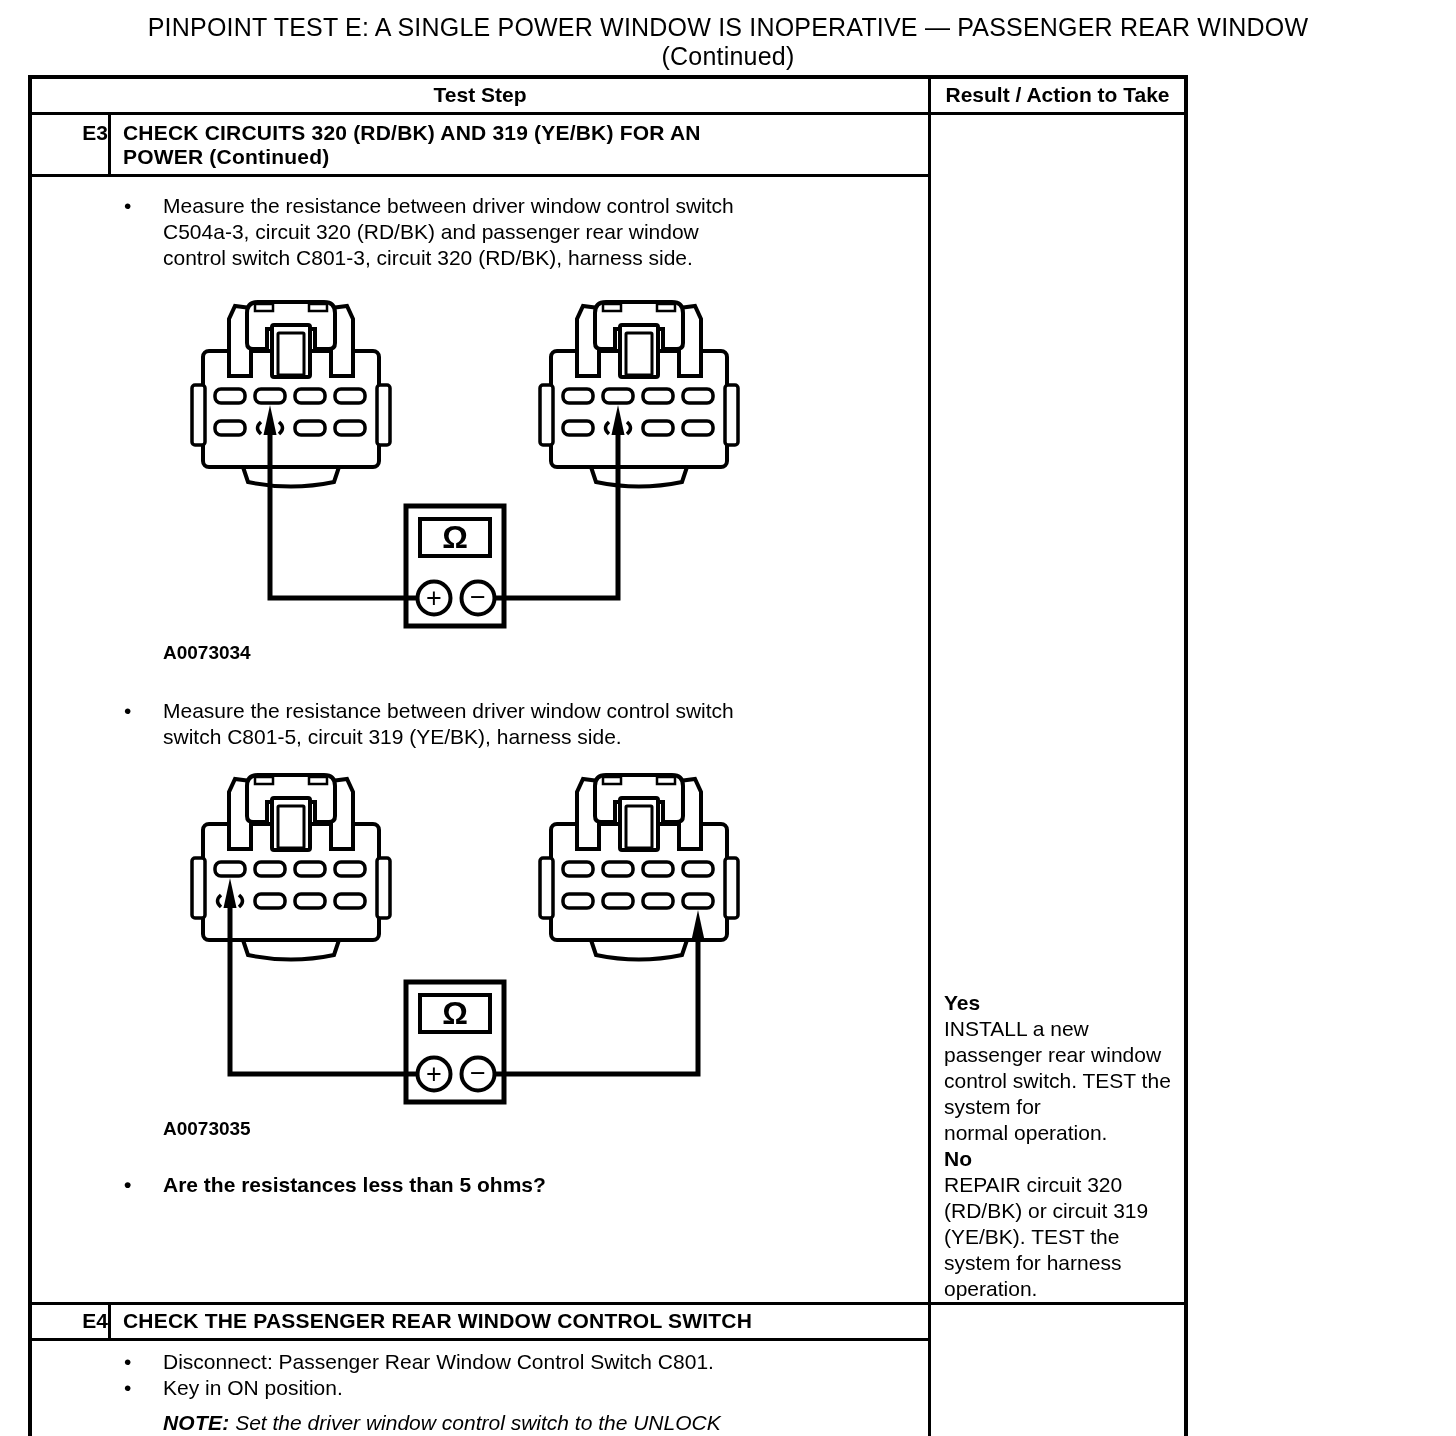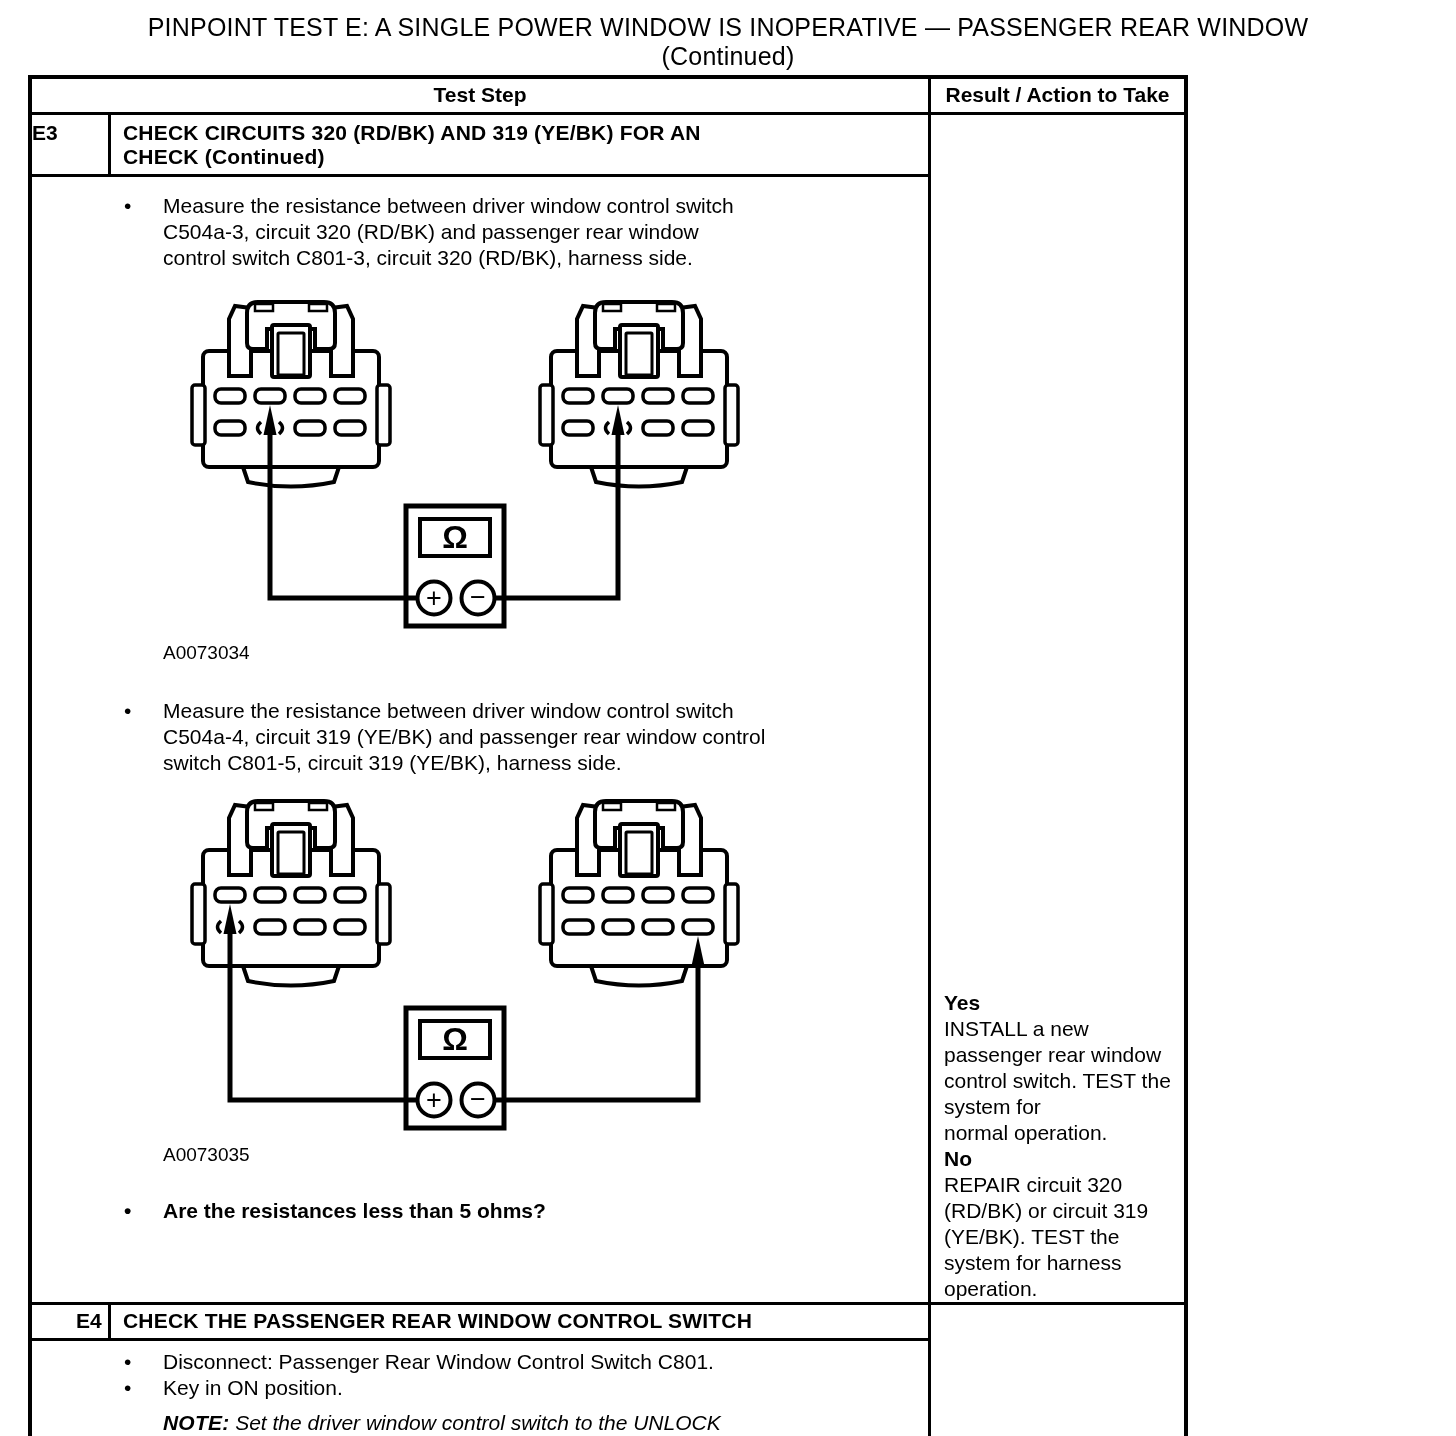--- a/index.html
+++ b/index.html
@@ -19,36 +19,36 @@
   }
   .hdr-row{display:grid;grid-template-columns:896px 1fr;border-bottom:3px solid #000;}
   .hdr-cell{font-weight:700;font-size:21px;text-align:center;padding:4px 0 5px;line-height:24px;}
   .r-border{border-left:3px solid #000;}
   .body-row{display:grid;grid-template-columns:896px 1fr;}
   .row-e3{border-bottom:3px solid #000;}
   .strip{display:flex;box-sizing:border-box;border-bottom:3px solid #000;}
   .strip-e3{height:62px;}
   .strip-e4{height:36px;}
   .step-num{
-    width:79px;flex:0 0 79px;border-right:3px solid #000;text-align:left;
+    width:79px;flex:0 0 79px;border-right:3px solid #000;text-align:right;
     font-weight:700;font-size:21px;padding-top:6px;box-sizing:border-box;
   }
   .strip-e4 .step-num{padding-top:4px;padding-left:44px;}
   .step-title{
     font-weight:700;font-size:21px;line-height:24px;letter-spacing:.2px;
     padding:6px 10px 0 12px;
   }
   .strip-e4 .step-title{padding-top:4px;}
   .bullet{display:flex;font-size:21px;line-height:26px;margin-left:92px;}
   .dot{width:39px;flex:0 0 39px;}
   .b-lines span{display:block;}
   .b-text{max-width:745px;}
   .q-bullet{font-weight:700;}
   .fig-svg{display:block;margin-left:119px;}
-  .fig-label{font-size:19px;line-height:24px;margin-left:131px;}
+  .fig-label{font-size:19px;line-height:24px;margin-left:131px;font-weight:bold;}
   .res-cell{padding:0 8px 0 13px;font-size:21px;line-height:26px;}
   .res-head{font-weight:700;font-size:21px;line-height:26px;}
   .yes-block{margin-top:875px;}
   .no-block{}
   .e4-content{padding-bottom:2px;}
   .note{font-size:21px;line-height:26px;margin:9px 0 0 131px;max-width:745px;font-style:italic;}
   .note b{letter-spacing:.2px;}
   .footer-continued{text-align:right;padding:8px 38px 0 0;font-size:21px;}
   .omega-text{font-family:"Liberation Sans", sans-serif;font-size:32px;font-weight:700;}
   .term-text{font-family:"Liberation Sans", sans-serif;font-size:27px;}
@@ -67,21 +67,21 @@
     <div class="hdr-cell">Test Step</div>
     <div class="hdr-cell r-border">Result / Action to Take</div>
   </div>
 
   <div class="body-row row-e3">
     <div class="step-cell">
       <div class="strip strip-e3">
         <div class="step-num">E3</div>
         <div class="step-title b-lines">
           <span>CHECK CIRCUITS 320 (RD/BK) AND 319 (YE/BK) FOR AN</span>
-          <span>CHECK (Continued)</span>
+          <span>POWER (Continued)</span>
         </div>
       </div>
 
       <div class="bullet" style="margin-top:16px">
         <span class="dot">•</span>
         <span class="b-text b-lines">
           <span>Measure the resistance between driver window control switch</span>
           <span>C504a-3, circuit 320 (RD/BK) and passenger rear window</span>
           <span>control switch C801-3, circuit 320 (RD/BK), harness side.</span>
         </span>
@@ -149,21 +149,20 @@
           <text x="433" y="606" text-anchor="middle" class="term-text">+</text>
           <text x="477" y="605" text-anchor="middle" class="term-text">−</text>
         </g>
       </svg>
       <div class="fig-label">A0073034</div>
 
       <div class="bullet" style="margin-top:33px">
         <span class="dot">•</span>
         <span class="b-text b-lines">
           <span>Measure the resistance between driver window control switch</span>
-          <span>C504a-4, circuit 319 (YE/BK) and passenger rear window control</span>
           <span>switch C801-5, circuit 319 (YE/BK), harness side.</span>
         </span>
       </div>
 
       <svg class="fig-svg" style="margin-top:12px" width="640" height="355" viewBox="150 790 640 355">
         <g id="fig2-art">
             <g>
               <rect x="202" y="852" width="176" height="116" rx="6" fill="#fff" stroke="#000" stroke-width="4"></rect>
               <path d="M242 968L247 983Q290 992 333 983L338 968Z" fill="#fff" stroke="#000" stroke-width="4"></path>
               <rect x="191" y="886" width="13" height="60" rx="3" fill="#fff" stroke="#000" stroke-width="3.5"></rect>

